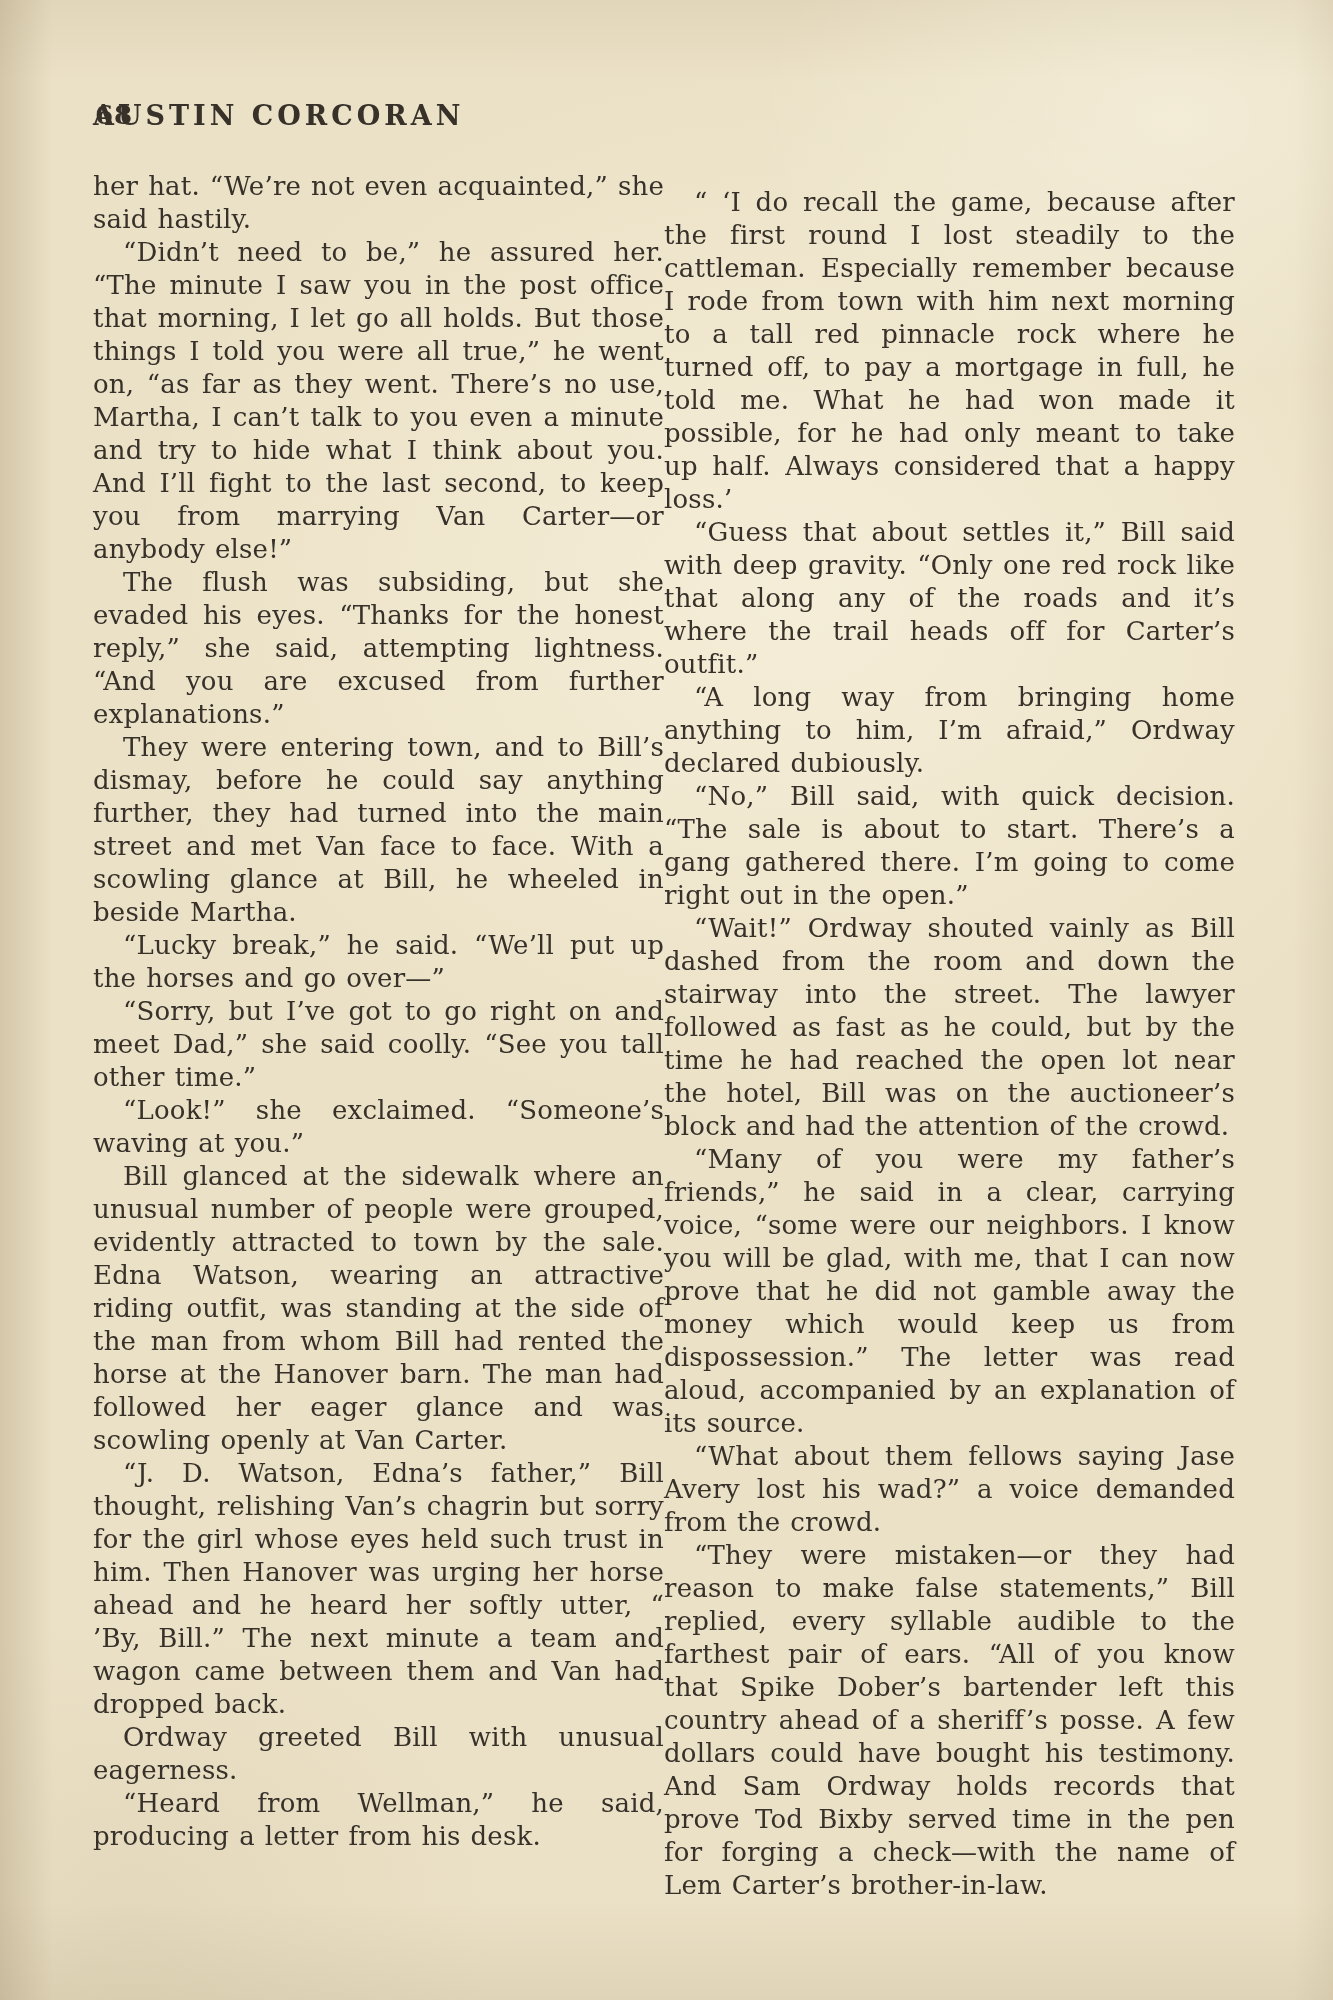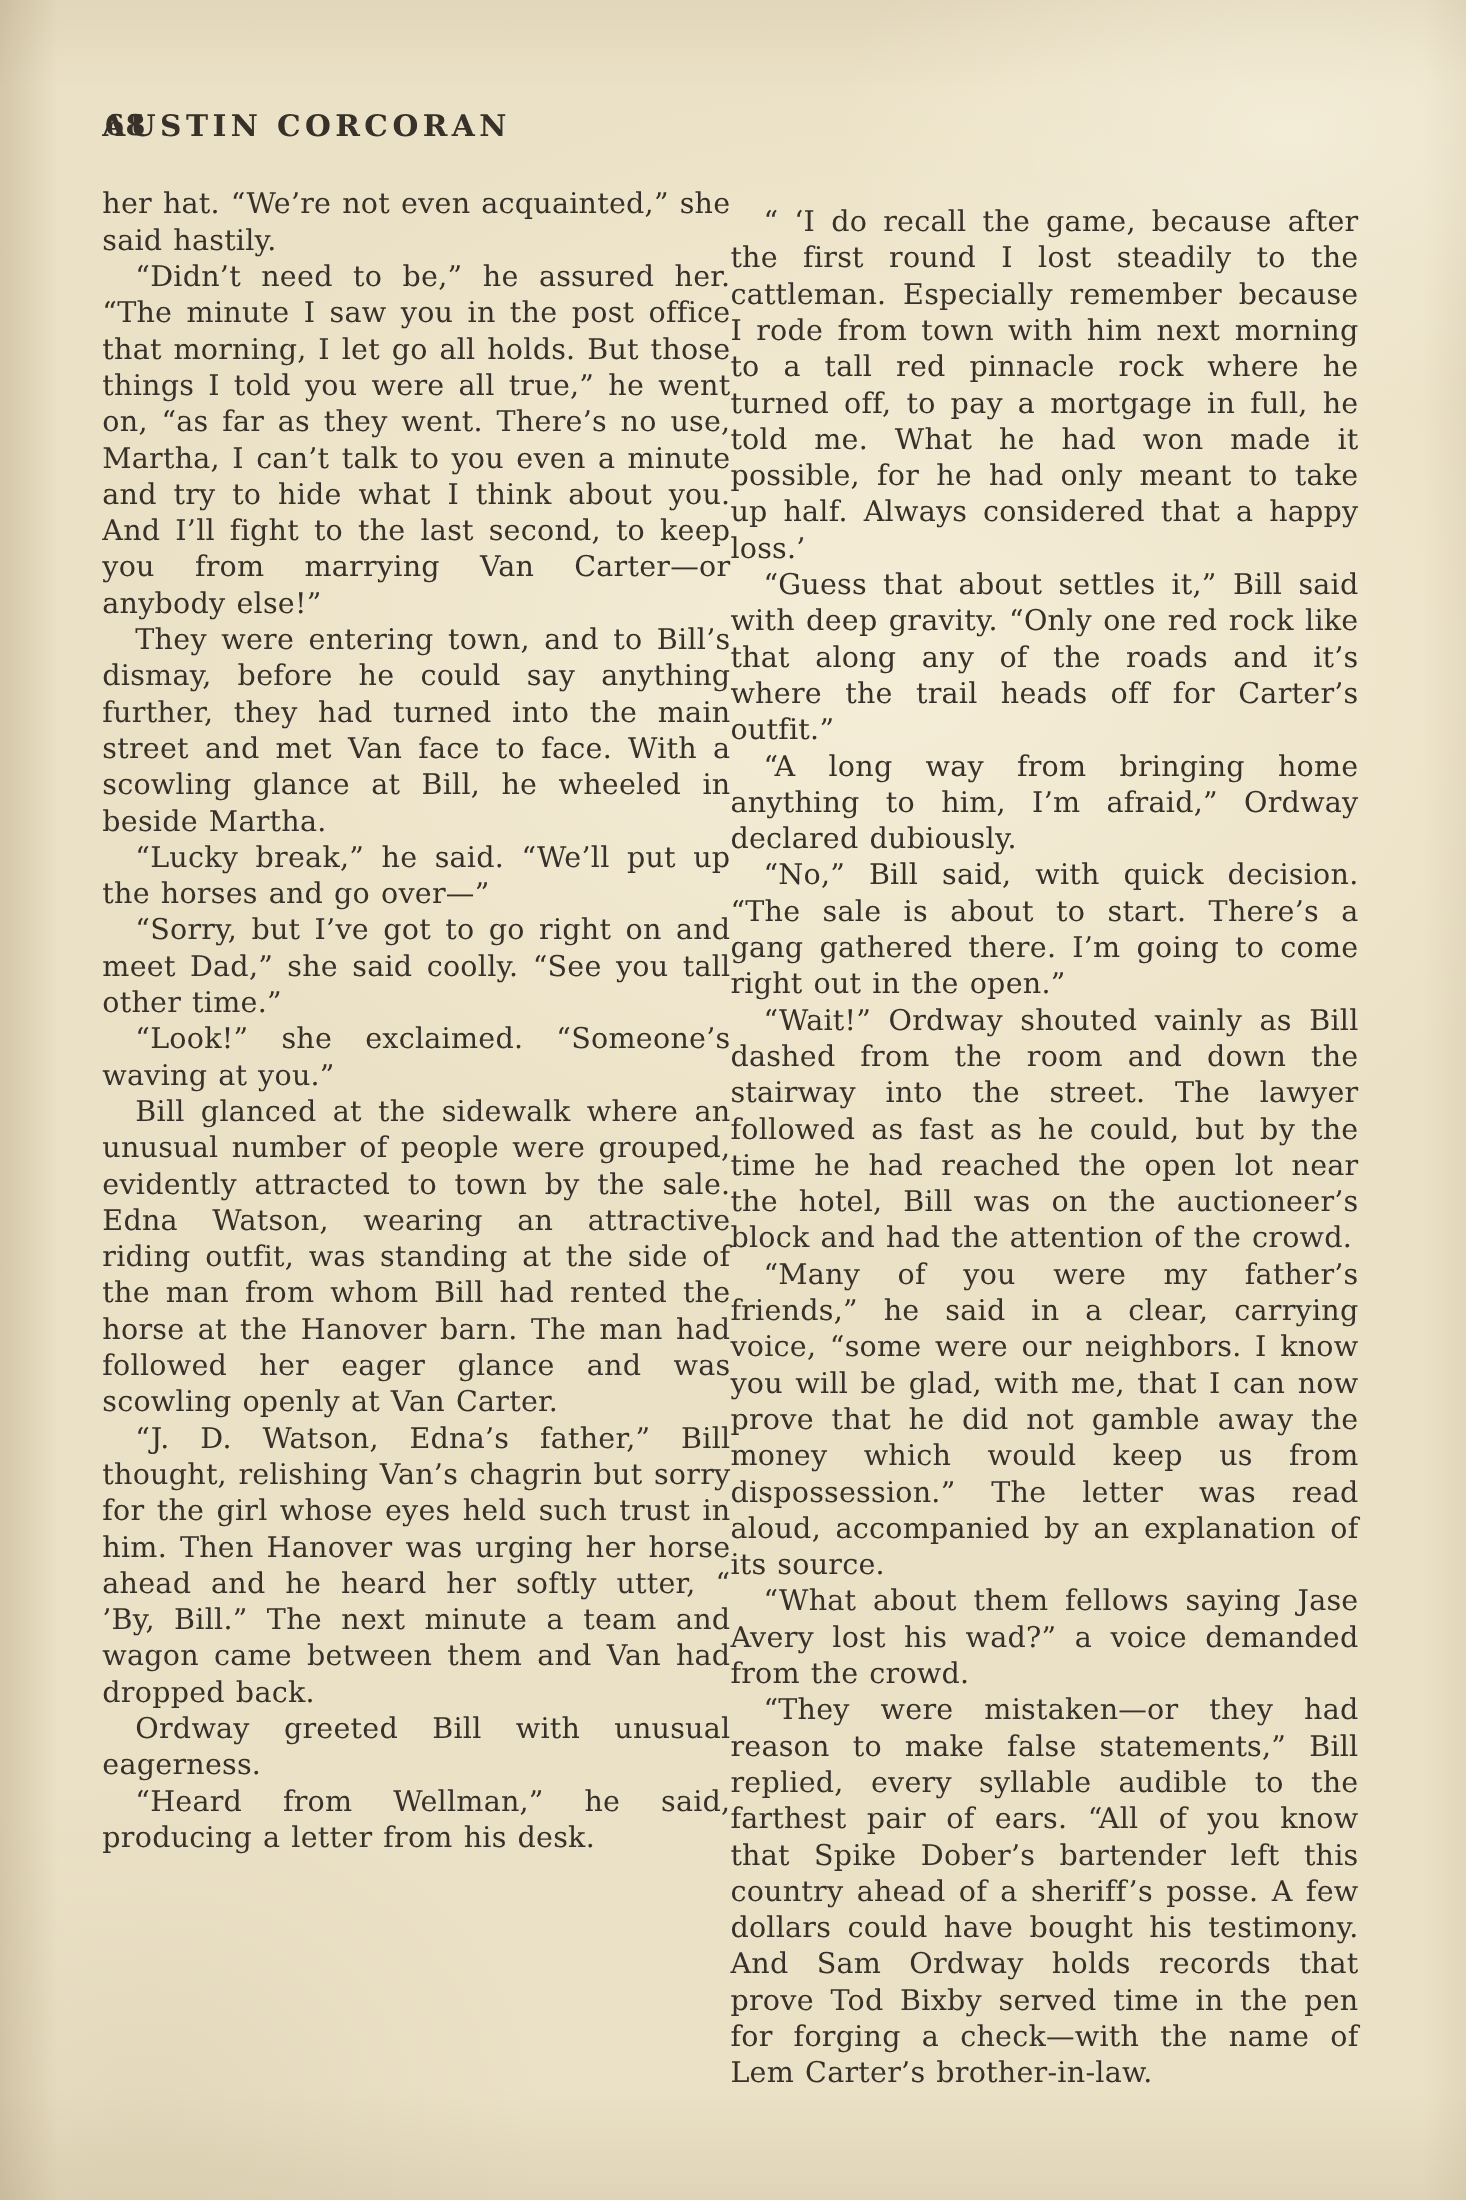--- a/index.html
+++ b/index.html
@@ -80,20 +80,21 @@
   <div class="pagehead">
     <span class="page-number">68</span>
     <span class="running-title">AUSTIN CORCORAN</span>
   </div>
 
   <div class="columns">
 
     <div class="col col-left">
       <p class="par flush">her hat. “We’re not even acquainted,” she said hastily.</p>
       <p class="par">“Didn’t need to be,” he assured her. “The minute I saw you in the post office that morning, I let go all holds. But those things I told you were all true,” he went on, “as far as they went. There’s no use, Martha, I can’t talk to you even a minute and try to hide what I think about you. And I’ll fight to the last second, to keep you from marrying Van Carter—or anybody else!”</p>
+      <p class="par">The flush was subsiding, but she evaded his eyes. “Thanks for the honest reply,” she said, attempting lightness. “And you are excused from further explanations.”</p>
       <p class="par">They were entering town, and to Bill’s dismay, before he could say anything further, they had turned into the main street and met Van face to face. With a scowling glance at Bill, he wheeled in beside Martha.</p>
       <p class="par">“Lucky break,” he said. “We’ll put up the horses and go over—”</p>
       <p class="par">“Sorry, but I’ve got to go right on and meet Dad,” she said coolly. “See you tall other time.”</p>
       <p class="par">“Look!” she exclaimed. “Someone’s waving at you.”</p>
       <p class="par">Bill glanced at the sidewalk where an unusual number of people were grouped, evidently attracted to town by the sale. Edna Watson, wearing an attractive riding outfit, was standing at the side of the man from whom Bill had rented the horse at the Hanover barn. The man had followed her eager glance and was scowling openly at Van Carter.</p>
       <p class="par">“J. D. Watson, Edna’s father,” Bill thought, relishing Van’s chagrin but sorry for the girl whose eyes held such trust in him. Then Hanover was urging her horse ahead and he heard her softly utter, “ ’By, Bill.” The next minute a team and wagon came between them and Van had dropped back.</p>
       <p class="par">Ordway greeted Bill with unusual eagerness.</p>
       <p class="par">“Heard from Wellman,” he said, producing a letter from his desk.</p>
     </div>
 

